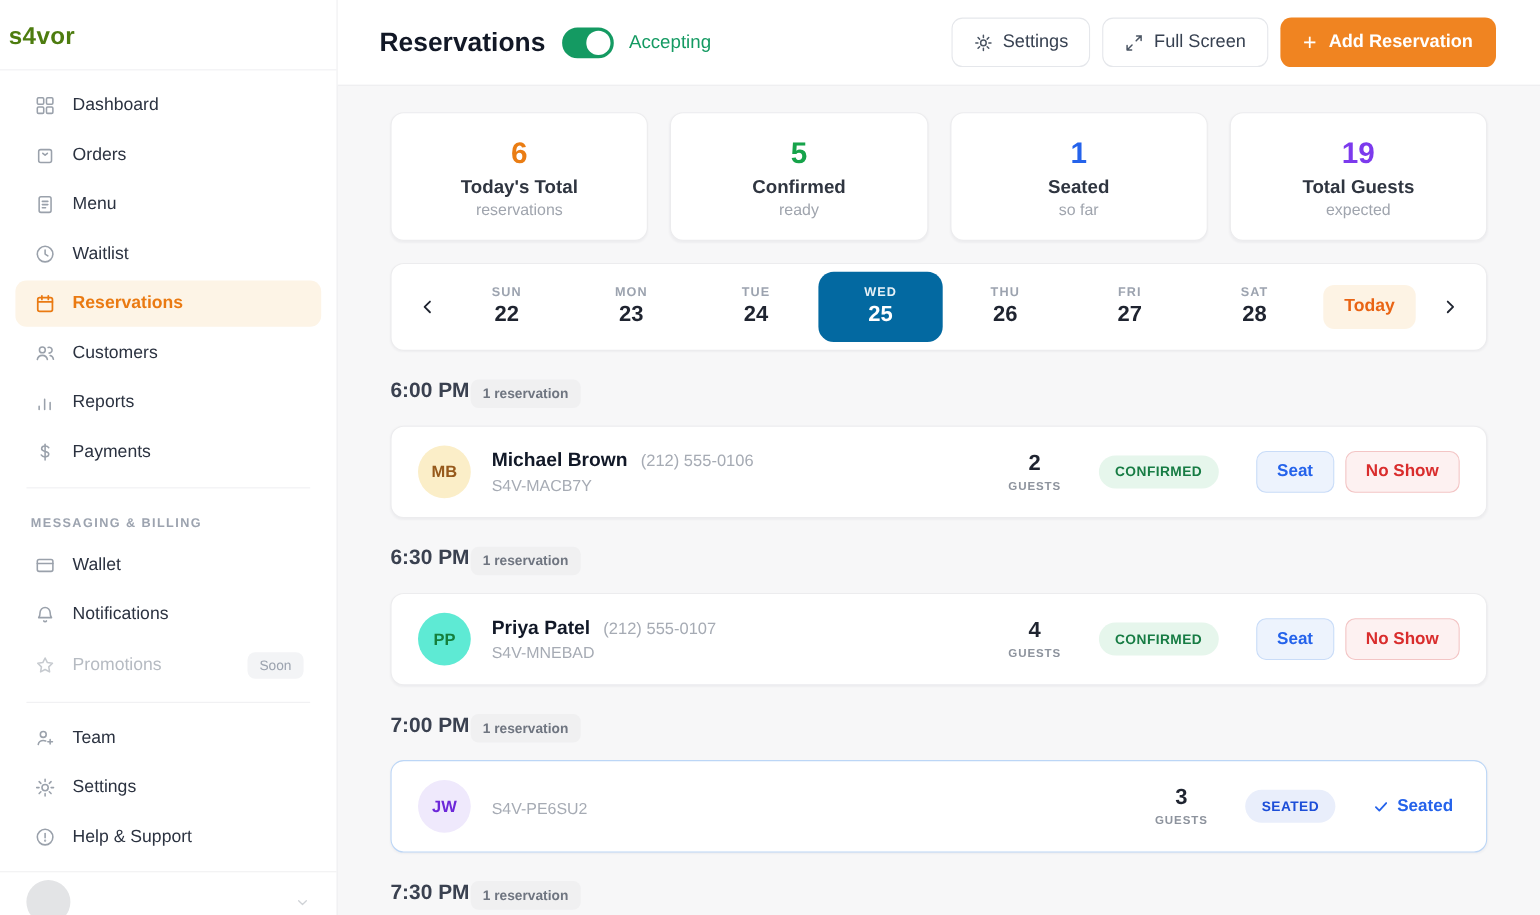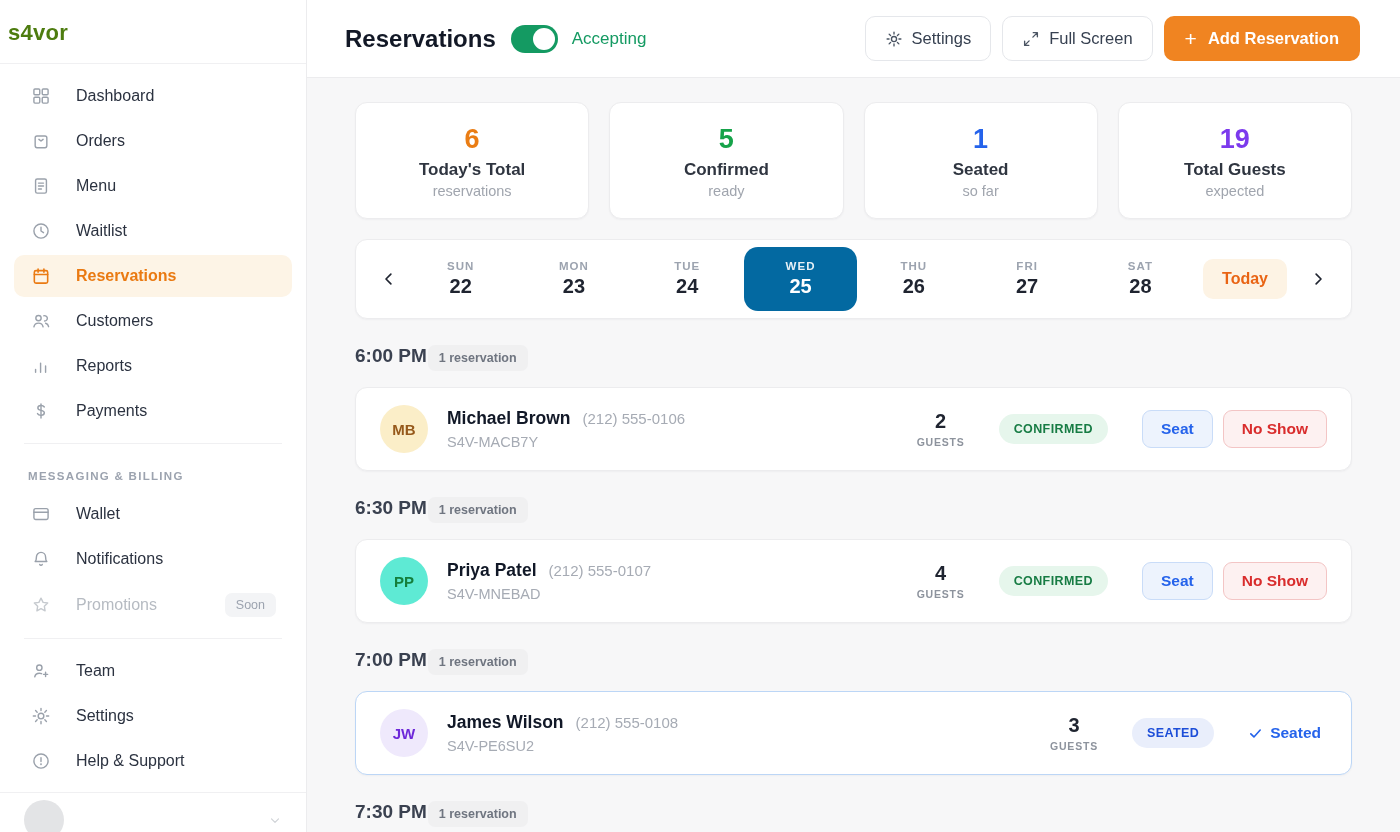--- a/index.html
+++ b/index.html
@@ -5,21 +5,21 @@
   * { margin:0; padding:0; box-sizing:border-box; }
   html,body { width:1400px; height:832px; overflow:hidden; }
   body { font-family:"Liberation Sans", sans-serif; background:#f7f7f8; color:#1f2430; }
   .app { display:flex; height:100%; }
 
   
   .sidebar { width:307px; flex-shrink:0; background:#fff; border-right:1px solid #ececee; display:flex; flex-direction:column; }
   .logo { font-size:22px; font-weight:800; color:#4d7c0f; padding:20px 8px 17px; letter-spacing:.3px; }
   .side-divider { height:1px; background:#f0f0f2; }
   .nav { padding:8px 0 0; }
-  .nav-item { display:flex; align-items:center; gap:24px; margin:3px 14px; padding:10px 16px; border-radius:10px; font-size:16px; color:#2b3240; cursor:pointer; }
+  .nav-item { display:flex; align-items:center; gap:14px; margin:3px 14px; padding:10px 16px; border-radius:10px; font-size:16px; color:#2b3240; cursor:pointer; }
   .nav-item .icon { width:22px; height:22px; display:flex; align-items:center; justify-content:center; color:#9aa1ab; }
   .nav-item.active { background:#fdf4e6; color:#ea7a12; font-weight:700; }
   .nav-item.active .icon { color:#ea7a12; }
   .nav-item.disabled { color:#b6bbc2; }
   .nav-item.disabled .icon { color:#c6cacf; }
   .soon { margin-left:auto; background:#f3f4f6; color:#9ca3af; font-size:12.5px; font-weight:500; padding:5px 11px; border-radius:7px; }
   .section-label { font-size:11.5px; letter-spacing:1.3px; color:#9ca3af; font-weight:700; padding:18px 28px 6px; }
   .inner-divider { height:1px; background:#f0f0f2; margin:8px 24px; }
   .sidebar-footer { margin-top:auto; border-top:1px solid #f0f0f2; padding:14px 24px 0; display:flex; align-items:center; justify-content:space-between; height:40px; }
   .avatar-stub { width:40px; height:40px; border-radius:50%; background:#e3e4e6; flex-shrink:0; }
@@ -402,24 +402,20 @@
         </div>
       </div>
 
       <div class="time-header">
         <span class="time-label">7:00 PM</span>
         <span class="count-pill">1 reservation</span>
       </div>
       <div class="res-card seated">
         <div class="avatar" style="color: rgb(109, 40, 217); background-color: rgb(239, 233, 252);">JW</div>
         <div class="res-info">
-          <div class="res-name-row">
-            <span class="res-name">James Wilson</span>
-            <span class="res-phone">(212) 555-0108</span>
-          </div>
           <div class="res-code">S4V-PE6SU2</div>
         </div>
         <div class="res-right">
           <div class="guests">
             <div class="guests-num">3</div>
             <div class="guests-label">GUESTS</div>
           </div>
           <span class="status-pill" style="color: rgb(29, 78, 216); background-color: rgb(233, 238, 251);">SEATED</span>
           <div class="seated-indicator">
             <span>

